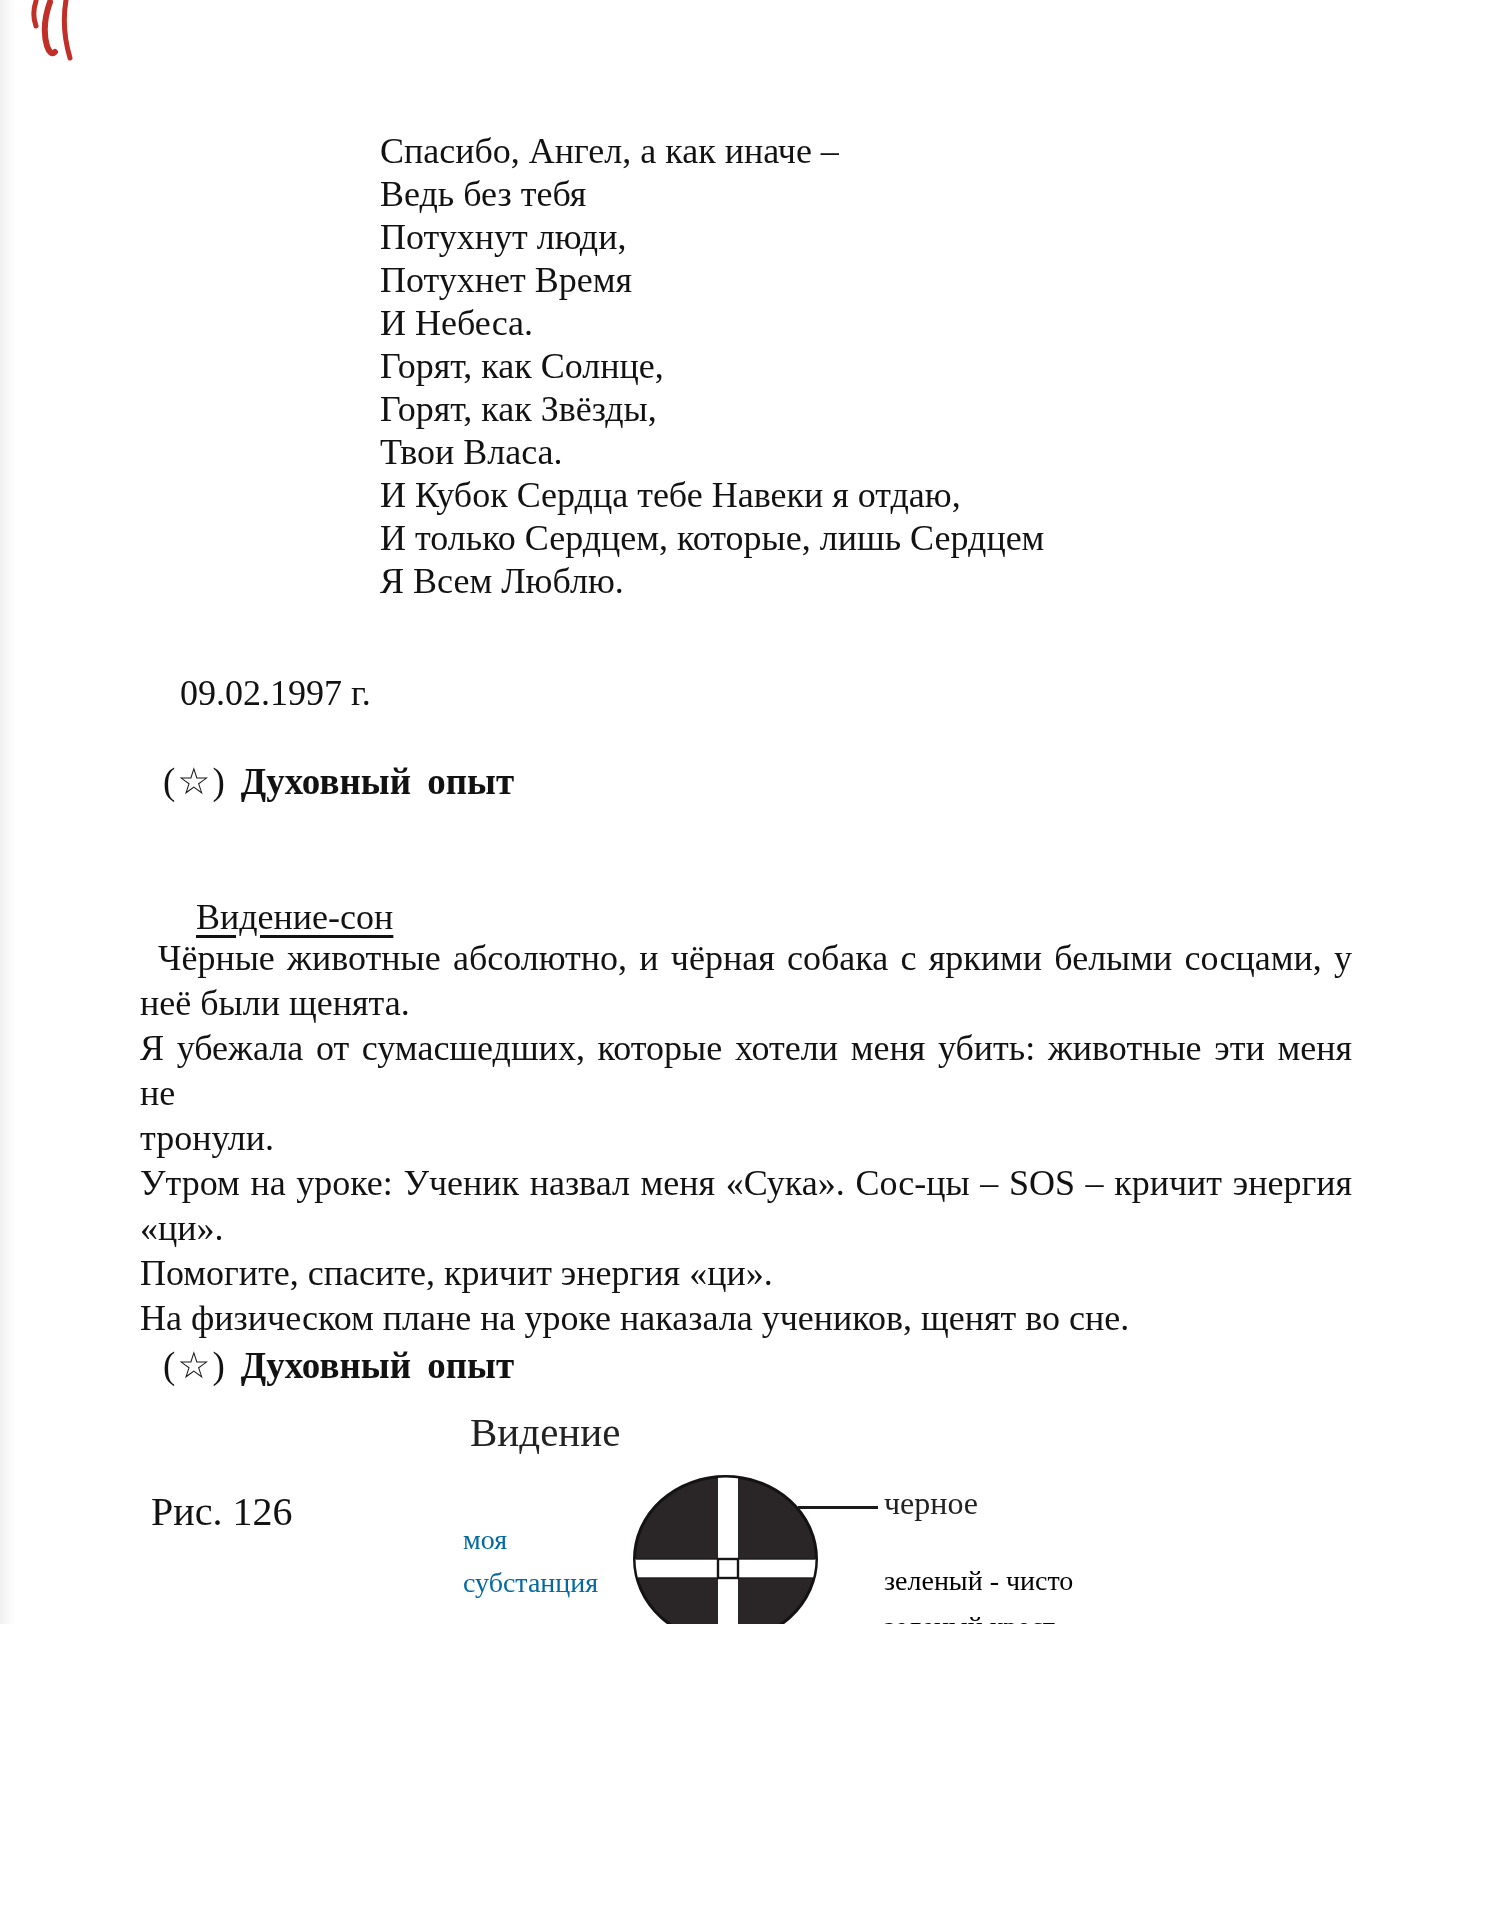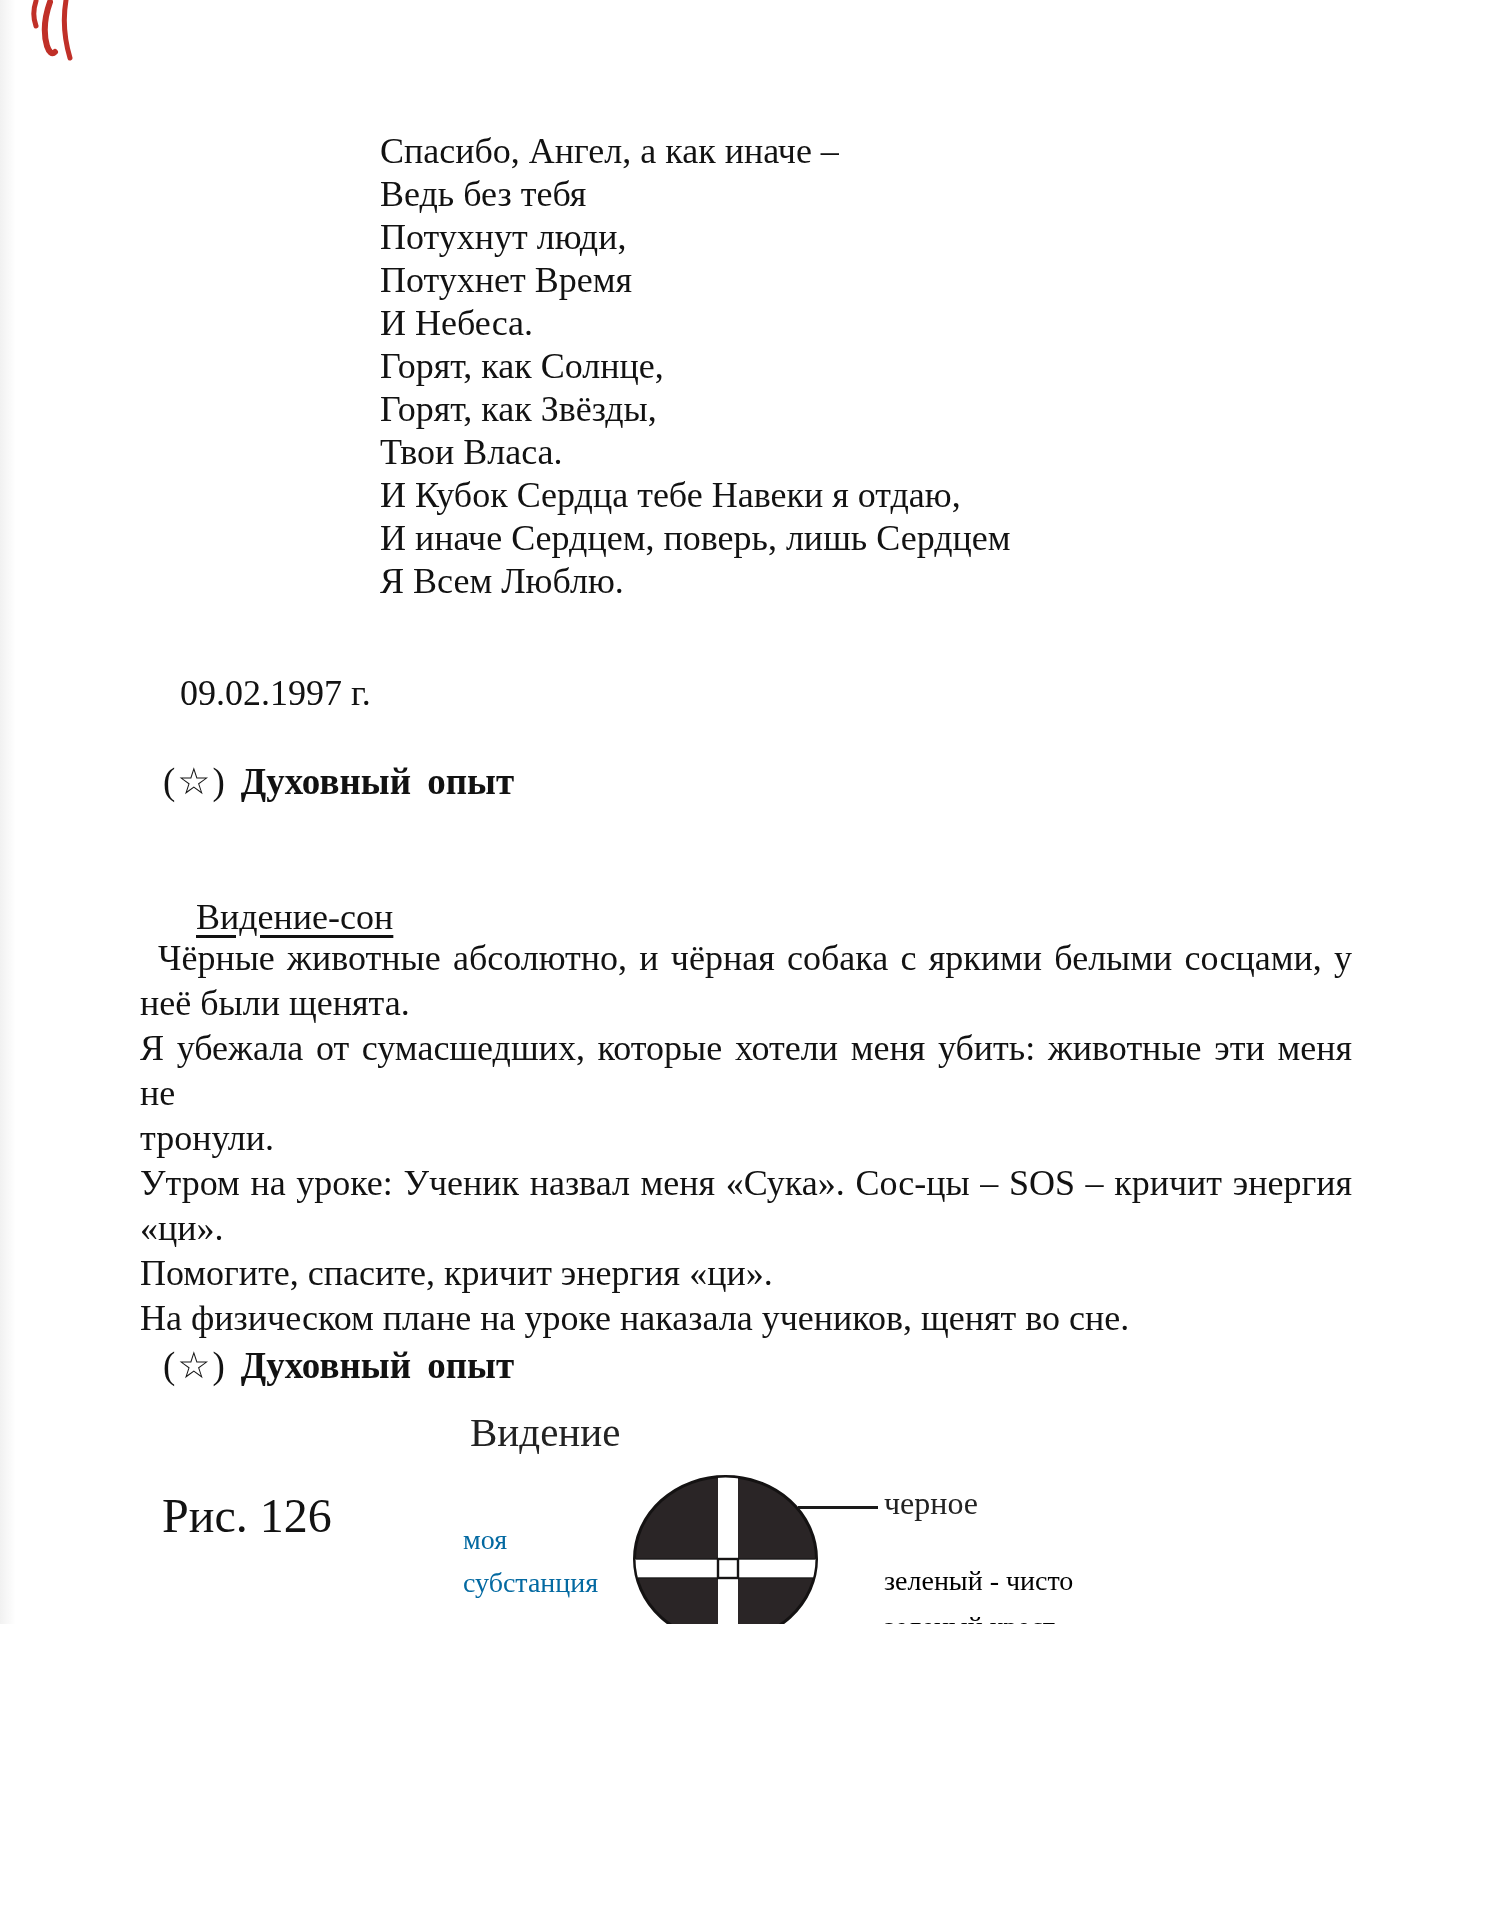--- a/index.html
+++ b/index.html
@@ -26,21 +26,21 @@
   .star-marker{font-weight:normal;letter-spacing:2px;margin-right:14px;}
 
   .subtitle{left:196px;top:876px;font-size:36px;text-decoration:underline;text-underline-offset:6px;margin-top:20px;}
 
   .body-block{left:140px;top:936px;width:1212px;font-size:36px;line-height:45px;}
   .body-line{min-height:45px;}
   .body-line.just{text-align:justify;text-align-last:justify;}
   .body-line.indent{text-indent:18px;}
 
   .fig-caption{left:470px;top:1408px;font-size:41px;color:#222;}
-  .fig-label{left:162px;top:1488px;font-size:48px;}
+  .fig-label{left:151px;top:1488px;font-size:40px;}
   .fig-left-label{left:463px;top:1518px;font-size:28px;line-height:43px;color:#0369a1;}
   .fig-callout-black{left:884px;top:1485px;font-size:32px;color:#222;}
   .fig-callout-green{left:884px;top:1558px;font-size:28px;line-height:46px;color:#000000;}
   .fig-circle{left:633px;top:1475px;}
   .leader-line{left:798px;top:1506px;width:80px;height:3px;background:#1a1a1a;}
 
   .pagenum{left:770px;top:1735px;font-size:40px;letter-spacing:1px;}
 
   .red-marks{left:20px;top:0;}
   .artifact-curl{left:376px;top:1884px;}
@@ -63,21 +63,21 @@
   <div class="abs poem">
     <div>Спасибо, Ангел, а как иначе –</div>
     <div>Ведь без тебя</div>
     <div>Потухнут люди,</div>
     <div>Потухнет Время</div>
     <div>И Небеса.</div>
     <div>Горят, как Солнце,</div>
     <div>Горят, как Звёзды,</div>
     <div>Твои Власа.</div>
     <div>И Кубок Сердца тебе Навеки я отдаю,</div>
-    <div>И иначе Сердцем, поверь, лишь Сердцем</div>
+    <div>И только Сердцем, которые, лишь Сердцем</div>
     <div>Я Всем Люблю.</div>
   </div>
 
   <div class="abs date">09.02.1997 г.</div>
 
   <div class="abs heading h1">
     <span class="star-marker">(☆)</span><span>Духовный опыт</span>
   </div>
 
   <div class="abs subtitle">Видение-сон</div>

